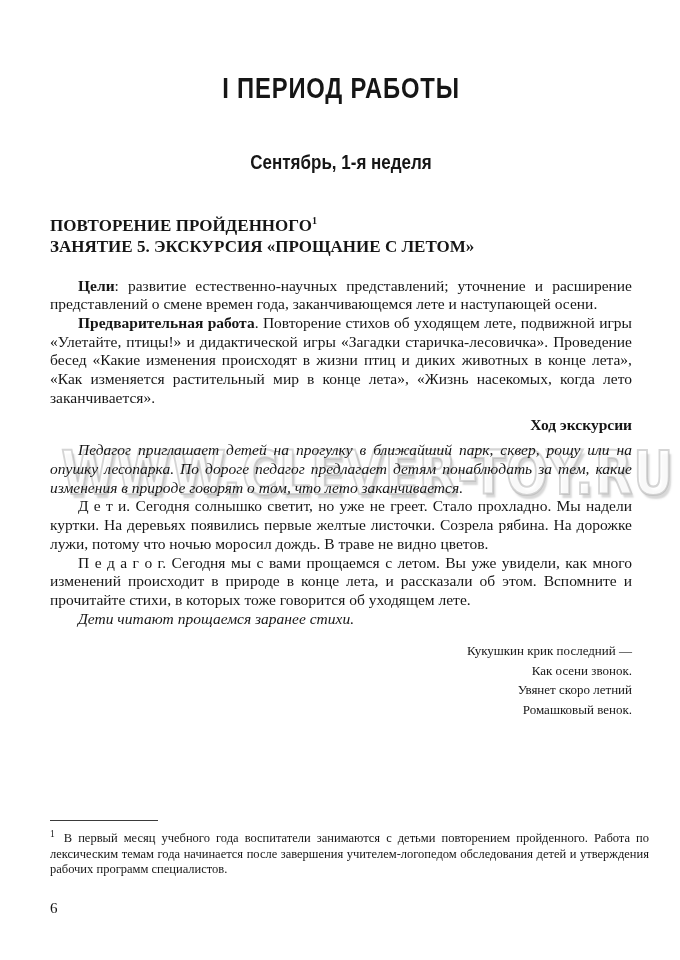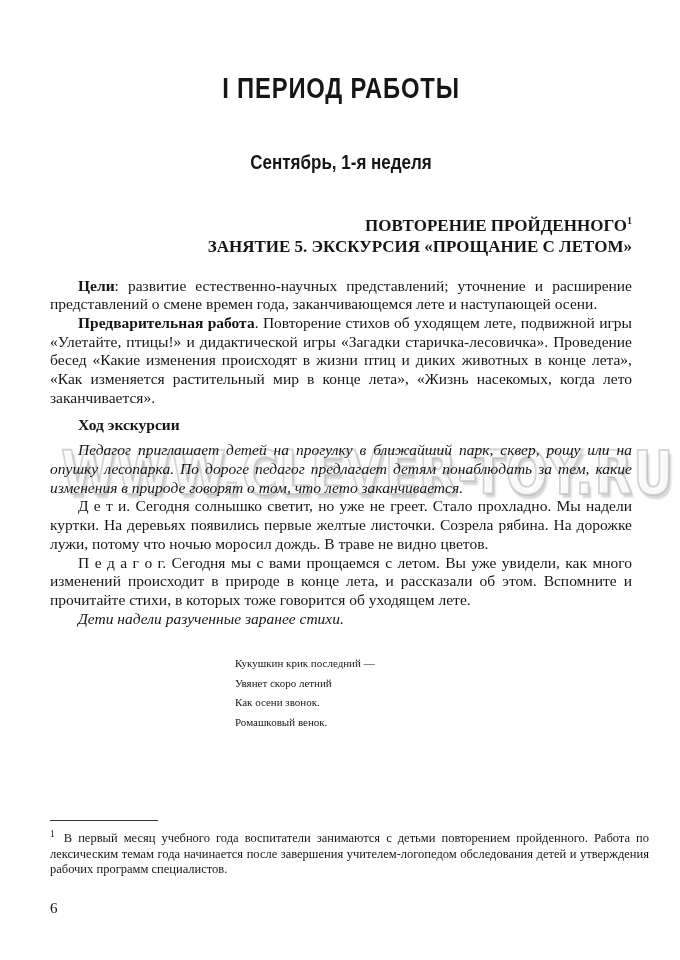--- a/index.html
+++ b/index.html
@@ -32,48 +32,48 @@
     font-family: "Liberation Sans", sans-serif;
     font-weight: bold;
     font-size: 20px;
     line-height: 23px;
     transform: scaleX(0.85);
     transform-origin: center;
     white-space: nowrap;
   }
   .section-heading {
     margin: 36px 0 0 0;
-    text-align: right;
+    text-align: left;
     font-weight: bold;
     font-size: 17px;
     line-height: 21px;
   }
   .section-heading sup { font-size: 10px; }
 
   .body-text {
     margin-top: 20px;
     font-size: 15.5px;
     line-height: 18.7px;
     text-align: justify;
   }
   .body-text p { margin: 0; text-indent: 28px; }
   .lead { font-weight: bold; }
   .narration { font-style: italic; }
   .stage-direction { font-style: italic; }
   .excursion-heading {
     text-indent: 0;
-    text-align: left;
+    text-align: right;
     font-weight: bold;
     margin: 8px 0 7px 0 !important;
   }
   .poem {
-    margin: 26px 0 0 185px;
-    font-size: 11px;
+    margin: 13px 0 0 185px;
+    font-size: 13px;
     line-height: 19.5px;
-    text-align: left;
+    text-align: right;
   }
   .poem div { margin: 0; }
 
   .footnote {
     position: absolute;
     left: 50px; right: 31px; top: 820px;
     font-size: 12.5px;
     line-height: 15.5px;
     text-align: justify;
     z-index: 1;
@@ -137,26 +137,26 @@
 
       <p class="excursion-heading">Ход экскурсии</p>
 
       <p class="narration">Педагог приглашает детей на прогулку в ближайший парк, сквер, рощу или на опушку лесопарка. По дороге педагог предлагает детям понаблюдать за тем, какие изменения в природе говорят о том, что лето заканчивается.</p>
 
 
       <p><span>Д е т и</span><span>. </span><span>Сегодня солнышко светит, но уже не греет. Стало прохладно. Мы надели куртки. На деревьях появились первые желтые листочки. Созрела рябина. На дорожке лужи, потому что ночью моросил дождь. В траве не видно цветов.</span></p>
 
       <p><span>П е д а г о г</span><span>. </span><span>Сегодня мы с вами прощаемся с летом. Вы уже увидели, как много изменений происходит в природе в конце лета, и рассказали об этом. Вспомните и прочитайте стихи, в которых тоже говорится об уходящем лете.</span></p>
 
-      <p class="stage-direction">Дети надели разученные заранее стихи.</p>
+      <p class="stage-direction">Дети читают прощаемся заранее стихи.</p>
 
       <div class="poem">
         <div>Кукушкин крик последний —</div>
+        <div>Как осени звонок.</div>
         <div>Увянет скоро летний</div>
-        <div>Как осени звонок.</div>
         <div>Ромашковый венок.</div>
       </div>
 
     </div>
 
   </div>
 
   <div class="footnote">
     <div class="footnote-rule"></div>
     <sup>1</sup><span>В первый месяц учебного года воспитатели занимаются с детьми повторением пройденного. Работа по лексическим темам года начинается после завершения учителем-логопедом обследования детей и утверждения рабочих программ специалистов.</span>

